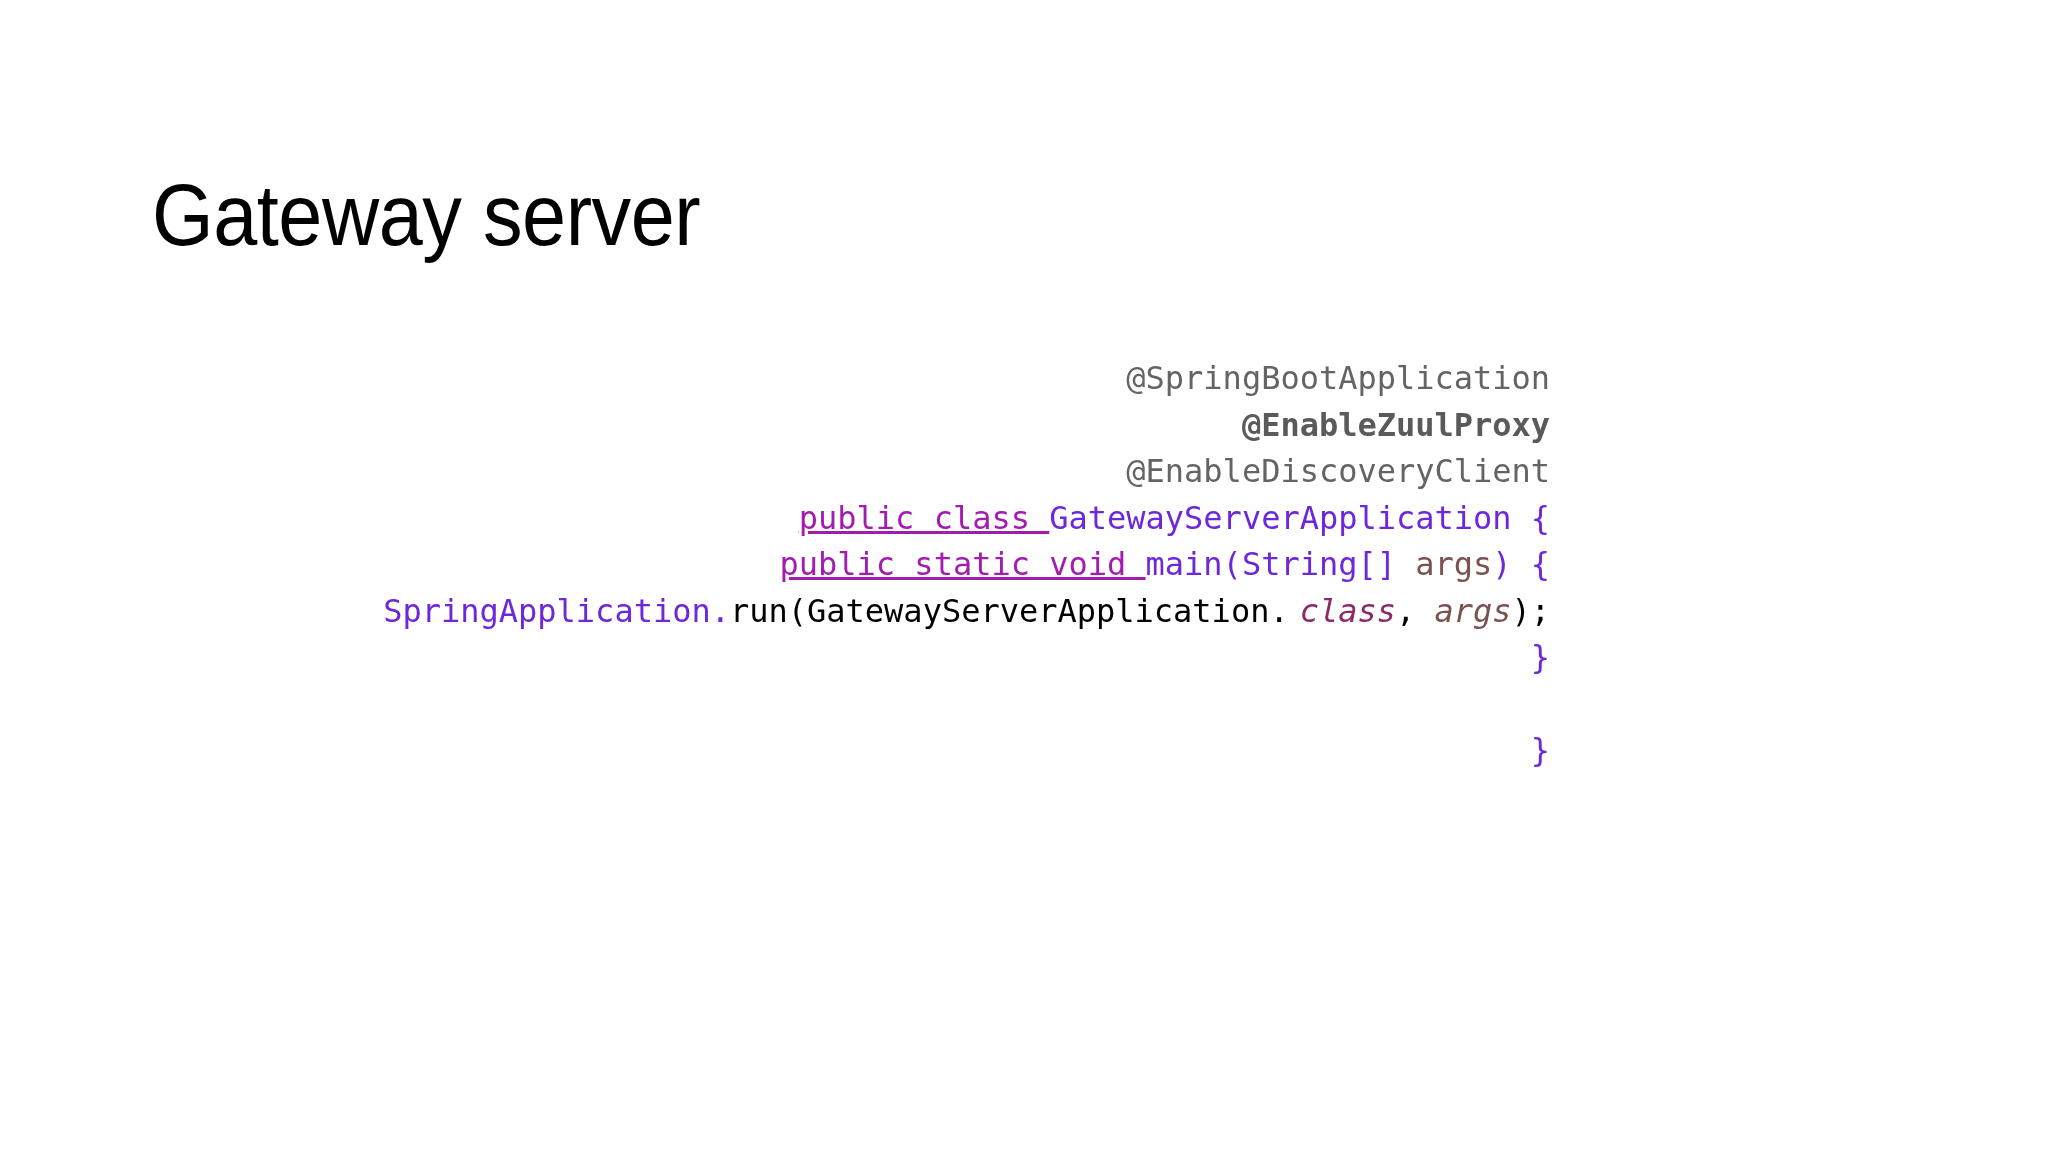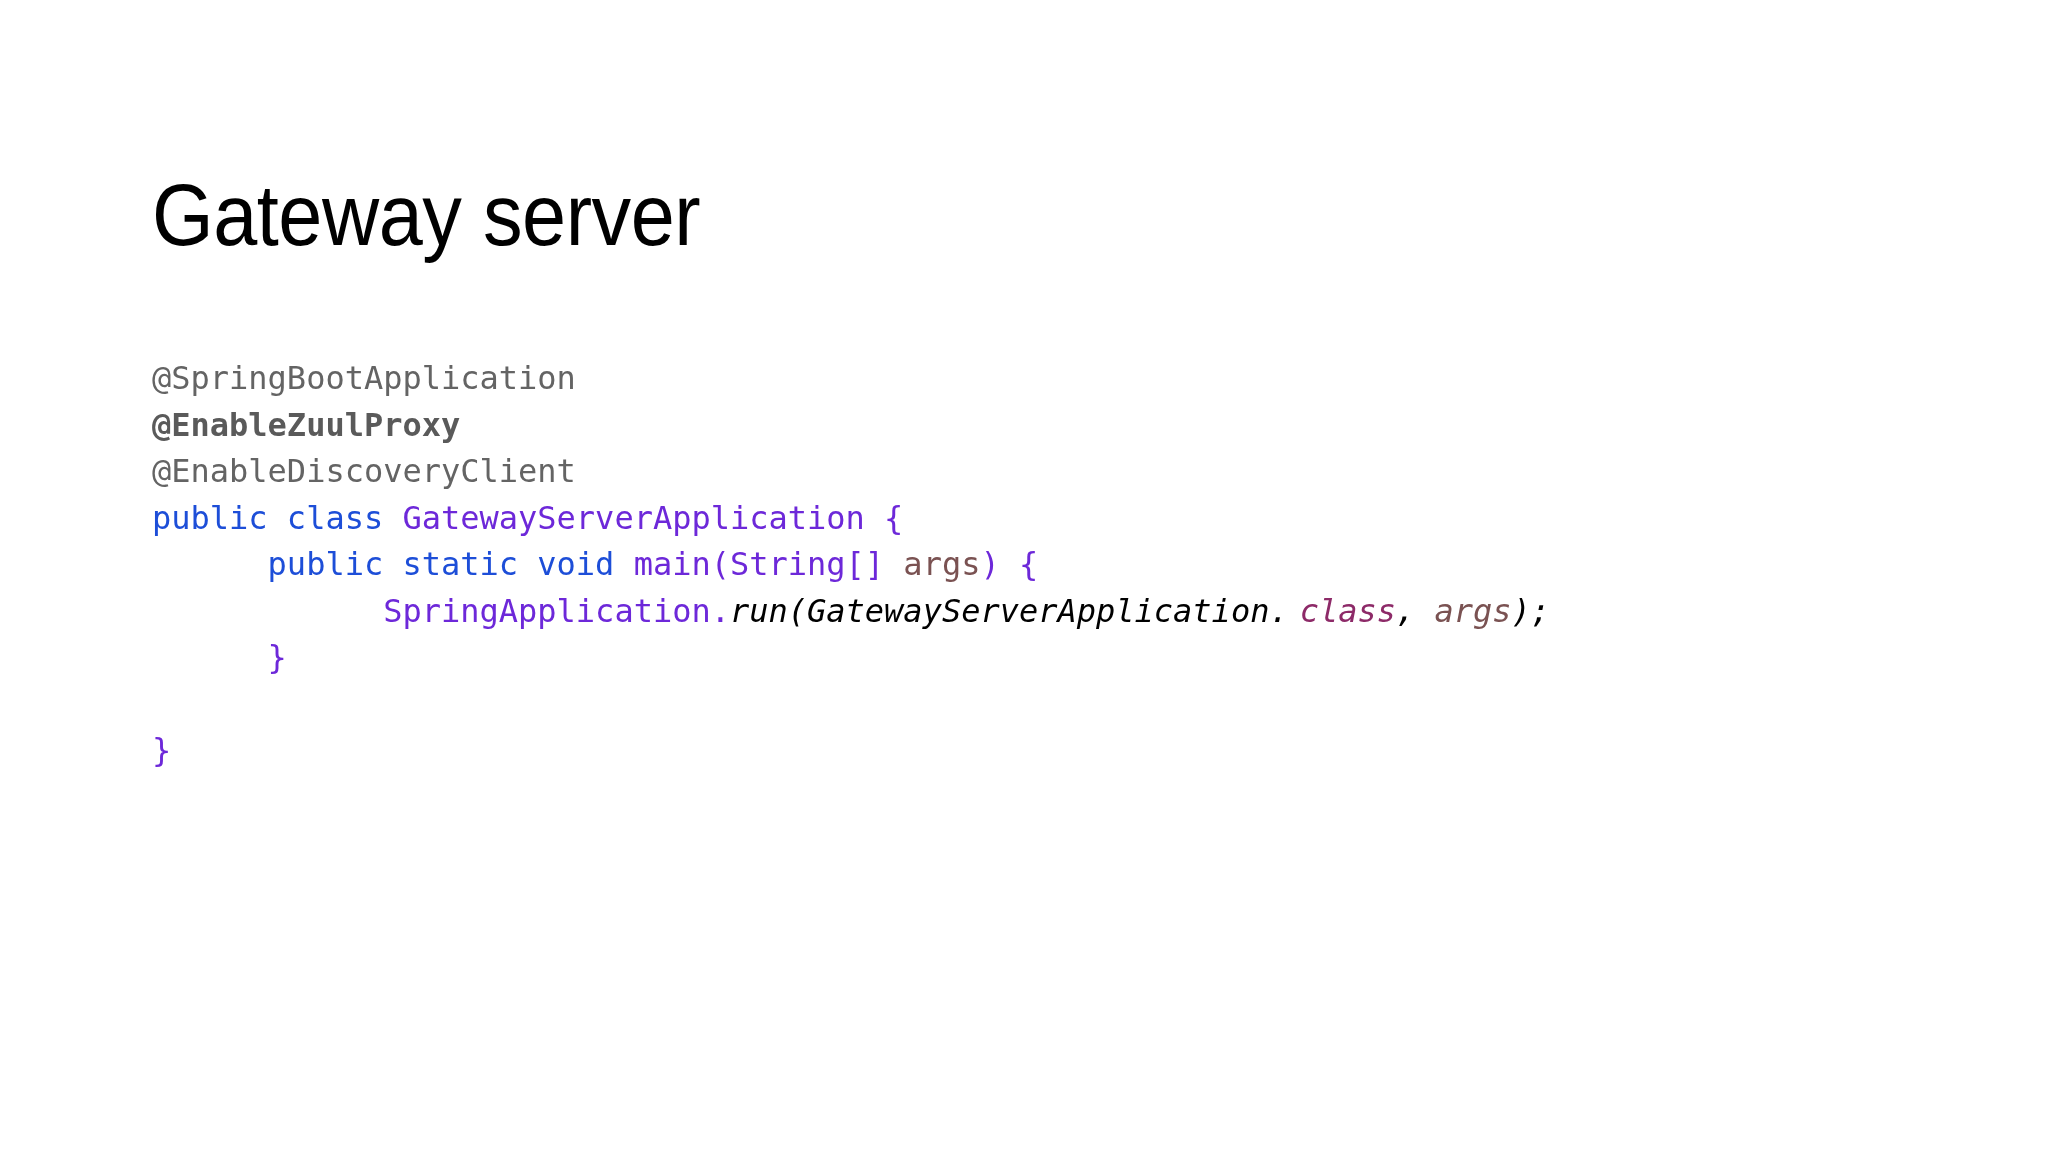--- a/index.html
+++ b/index.html
@@ -7,20 +7,21 @@
     padding: 0;
     background: #ffffff;
   }
 
   .slide {
     position: relative;
     width: 1672px;
     height: 1152px;
     background: #ffffff;
     overflow: hidden;
+    text-align: right;
   }
 
   .slide-title {
     position: absolute;
     left: 152px;
     top: 112px;
     font-family: "Liberation Sans", "DejaVu Sans", sans-serif;
     font-weight: 300;
     font-size: 88px;
     line-height: 1.0;
@@ -43,24 +44,24 @@
   }
 
   .code-line {
     white-space: pre;
     min-height: 46.5px;
   }
 
   
   .tok-annotation   { color: #646464; }
   .tok-annotation-b { color: #5a5a5a; font-weight: bold; margin-top: 20px; }
-  .tok-keyword      { color: #1d4ed8; }
+  .tok-keyword      { color: #a21caf; text-decoration: underline; }
   .tok-plain        { color: #6d28d9; }
   .tok-param        { color: #7a5252; }
-  .tok-italic       { font-style: italic; color: #000000; }
+  .tok-italic       { color: #000000; }
   .tok-kw-italic    { font-style: italic; color: #8d2a68; margin-left: 11px; }
   .tok-param-italic { font-style: italic; color: #7a5252; }
 </style>
 </head>
 <body>
 
 <div class="slide">
 
   <h1 class="slide-title">Gateway server</h1>
 

